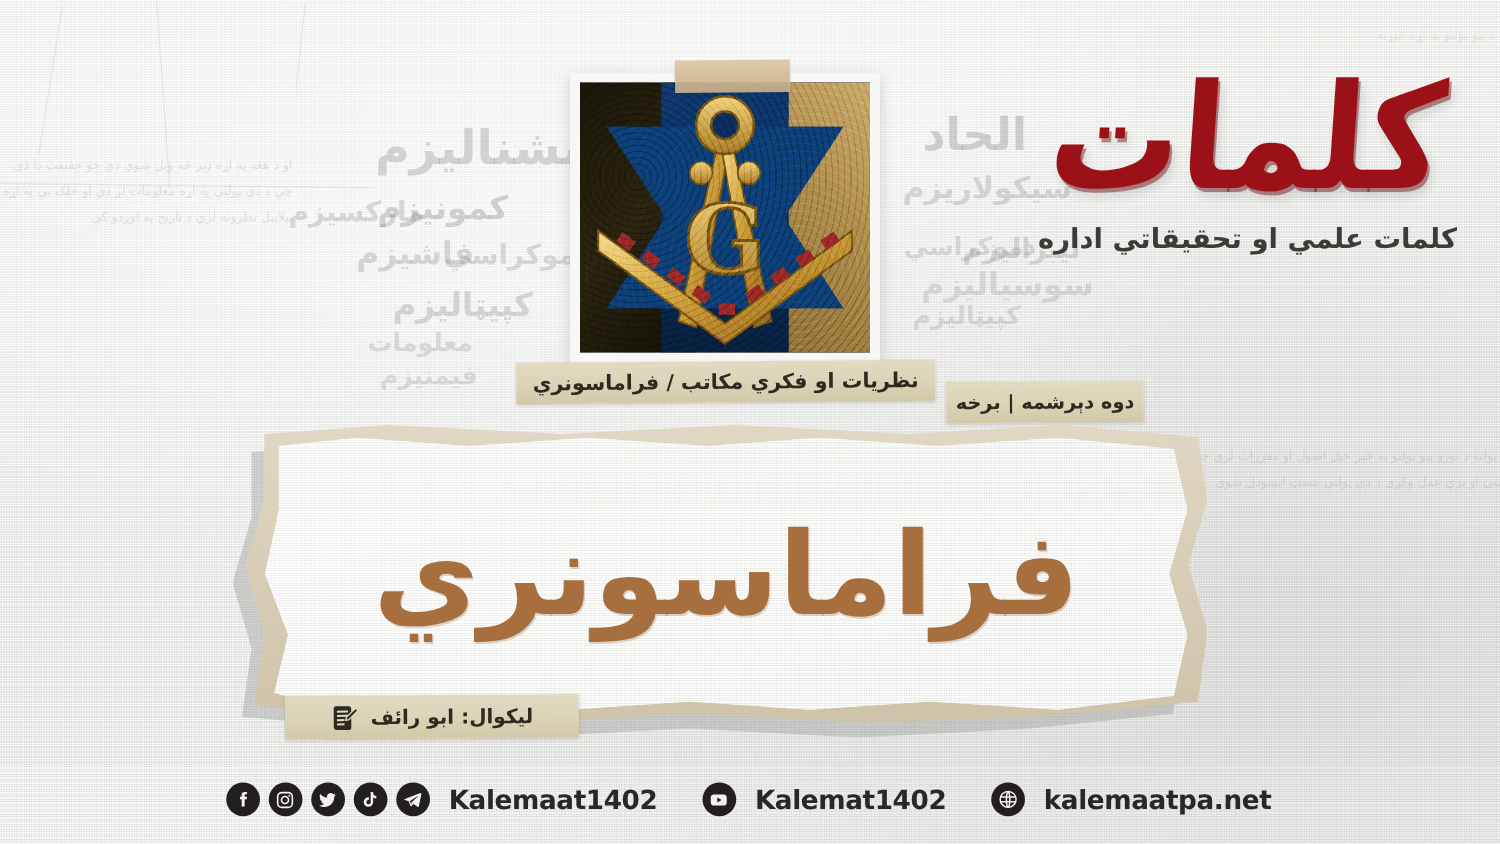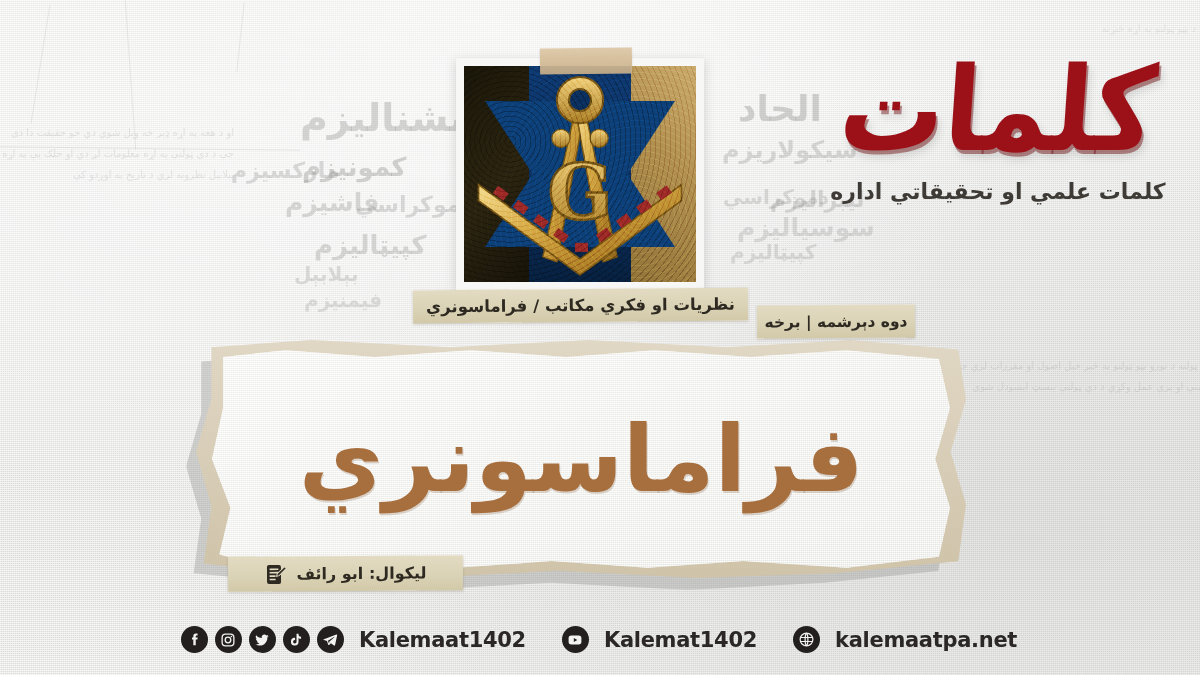--- a/index.html
+++ b/index.html
@@ -235,21 +235,21 @@
   <div class="scratch" style="left:240px;top:2px;width:1px;height:70px;transform:rotate(6deg);"></div>
   <div class="scratch" style="left:0px;top:148px;width:300px;height:1px;transform:rotate(.7deg);"></div>
 
   <div id="wm-left">
       <div class="wm" style="left: 300px; top: 96px; font-size: 38px; color: rgba(125, 125, 122, 0.3);">نشنالیزم</div>
       <div class="wm" style="left: 302px; top: 152px; font-size: 26px; color: rgba(125, 125, 122, 0.32);">کمونیزم</div>
       <div class="wm" style="left: 231px; top: 158px; font-size: 22px; color: rgba(125, 125, 122, 0.26);">مارکسیزم</div>
       <div class="wm" style="left: 355px; top: 192px; font-size: 22px; color: rgba(125, 125, 122, 0.26);">دموکراسي</div>
       <div class="wm" style="left: 285px; top: 188px; font-size: 25px; color: rgba(125, 125, 122, 0.28);">فاشیزم</div>
       <div class="wm" style="left: 314px; top: 230px; font-size: 26px; color: rgba(125, 125, 122, 0.28);">کپیټالیزم</div>
-      <div class="wm" style="left: 294px; top: 262px; font-size: 20px; color: rgba(125, 125, 122, 0.24);">بېلابېل</div>
+      <div class="wm" style="left: 294px; top: 262px; font-size: 20px; color: rgba(125, 125, 122, 0.24);">معلومات</div>
       <div class="wm" style="left: 304px; top: 288px; font-size: 20px; color: rgba(125, 125, 122, 0.22);">فیمنیزم</div>
     </div>
 
   <div id="wm-right">
       <div class="wm" style="left: 738px; top: 88px; font-size: 36px; color: rgba(125, 125, 122, 0.32);">الحاد</div>
       <div class="wm" style="left: 722px; top: 136px; font-size: 24px; color: rgba(125, 125, 122, 0.26);">سیکولاریزم</div>
       <div class="wm" style="left: 770px; top: 187px; font-size: 22px; color: rgba(125, 125, 122, 0.26);">لیبرالیزم</div>
       <div class="wm" style="left: 723px; top: 185px; font-size: 20px; color: rgba(125, 125, 122, 0.24);">دموکراسي</div>
       <div class="wm" style="left: 737px; top: 213px; font-size: 25px; color: rgba(125, 125, 122, 0.22);">سوسیالیزم</div>
       <div class="wm" style="left: 730px; top: 240px; font-size: 20px; color: rgba(125, 125, 122, 0.22);">کپیټالیزم</div>

